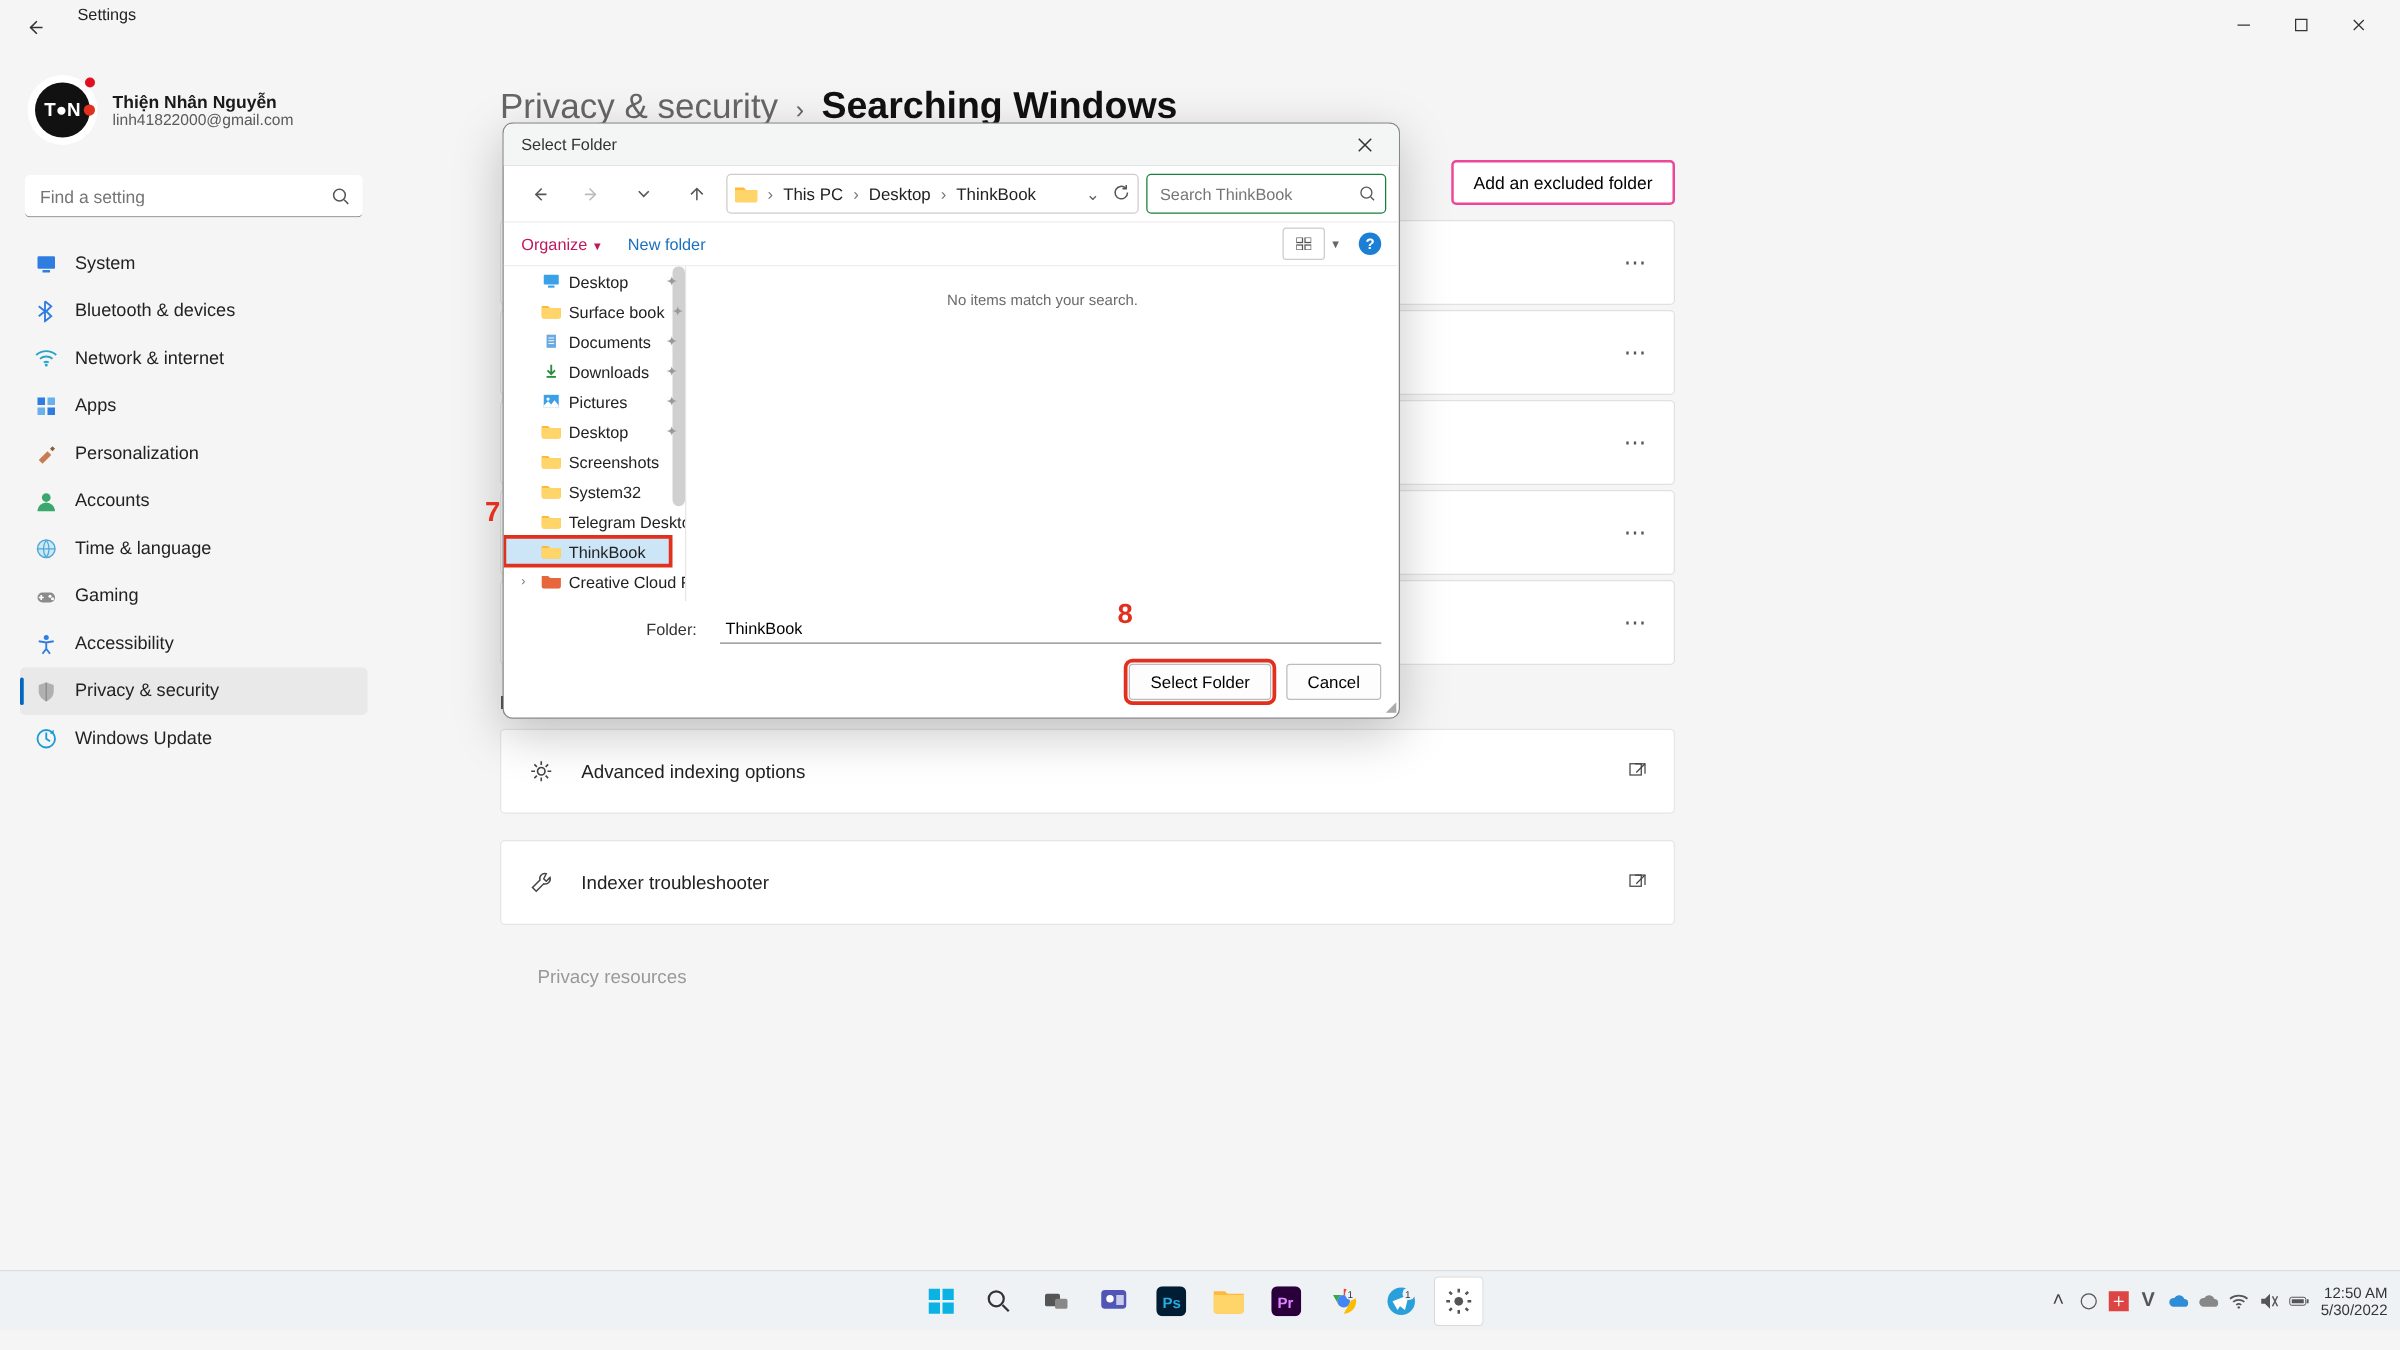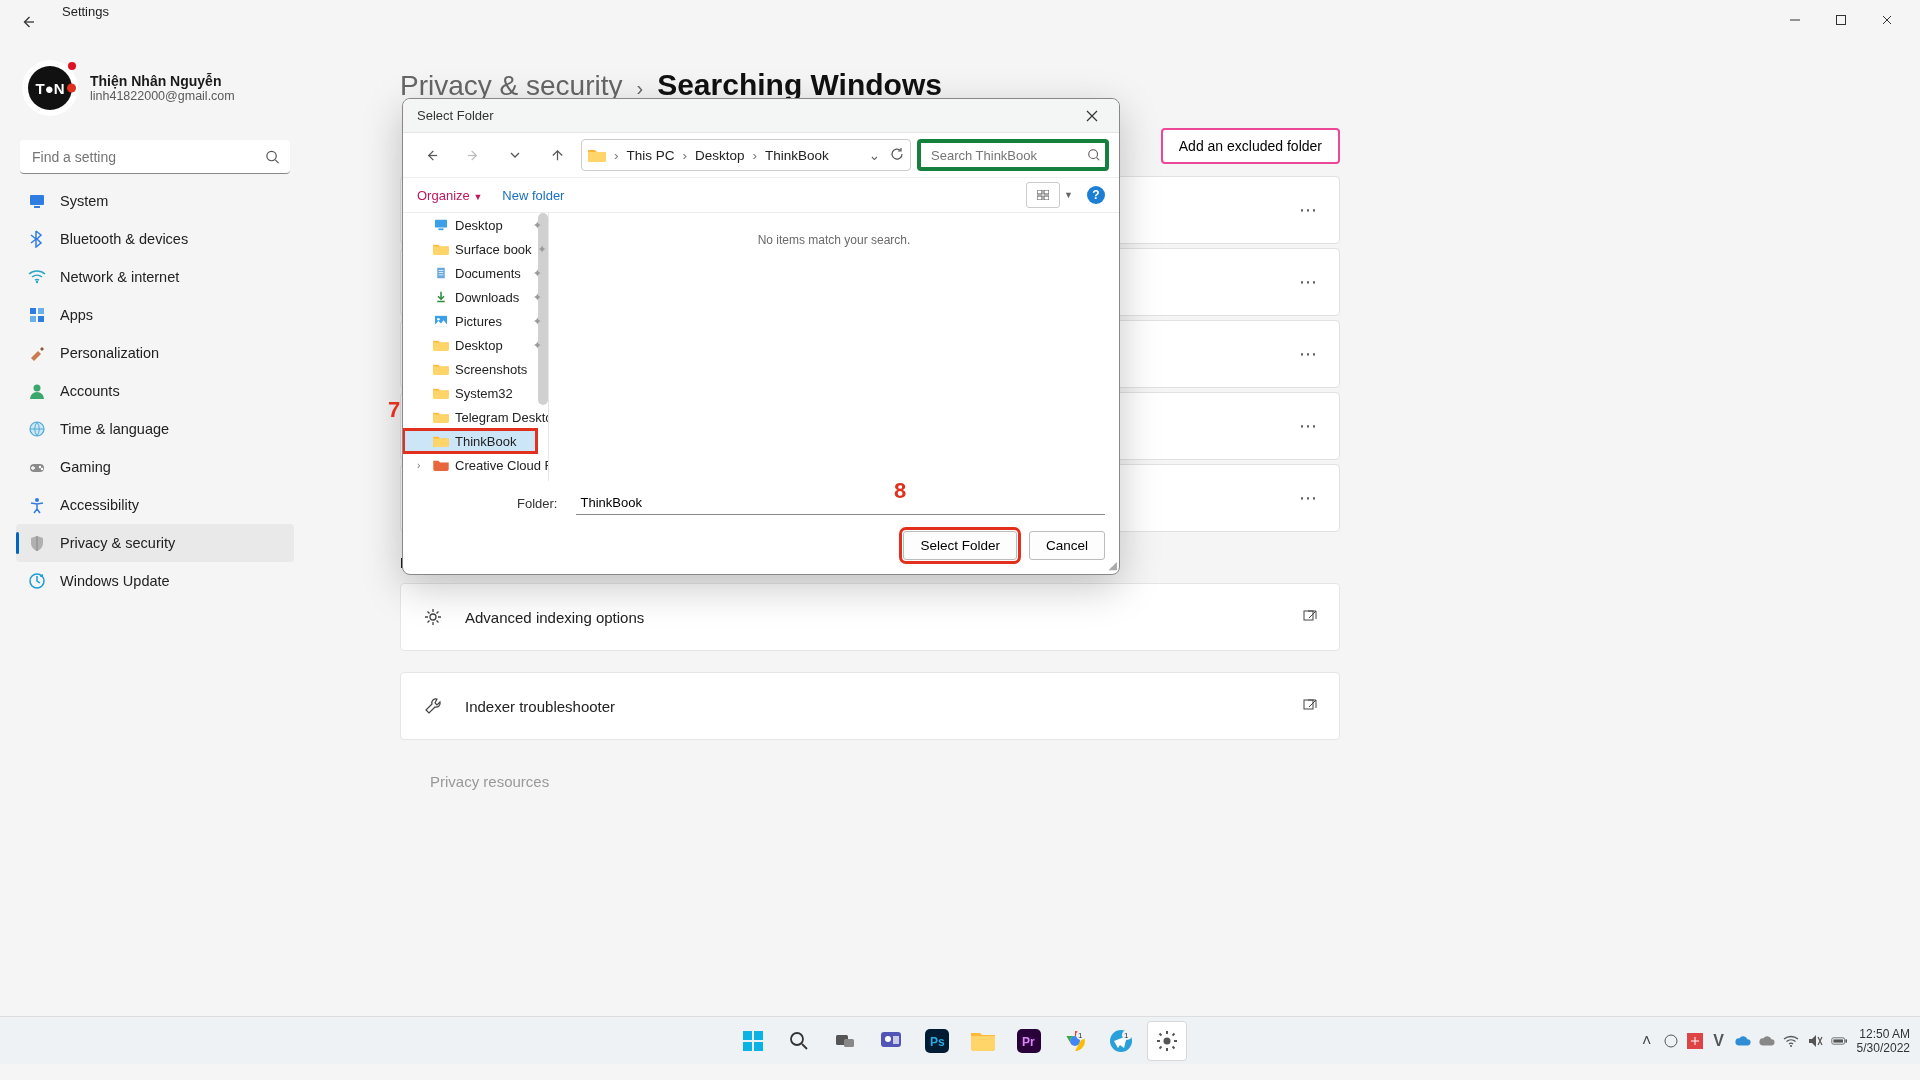--- a/index.html
+++ b/index.html
@@ -15,21 +15,21 @@
 
 .app { display:flex; height: calc(100% - 48px); }
 .sidebar { width: 300px; padding: 12px 6px 12px 16px; }
 .profile { display:flex; align-items:center; gap:12px; padding: 8px 6px 18px 6px; }
 .profile .avatar { width:56px; height:56px; border-radius:50%; background:#fff; display:flex; align-items:center; justify-content:center; position:relative; }
 .profile .avatar::after { content:""; position:absolute; top:2px; right:2px; width:8px; height:8px; border-radius:50%; background:#d12; }
 .avatar-circle { width:44px; height:44px; border-radius:50%; background:#111; color:#fff; display:flex; align-items:center; justify-content:center; font-weight:700; font-size:15px; position:relative; }
 .avatar-circle .red-dot { position:absolute; right:-4px; top:50%; transform:translateY(-50%); width:9px; height:9px; background:#e0301e; border-radius:50%; }
 .profile .name { font-size:14px; font-weight:600; color:#1a1a1a; }
 .profile .email { font-size:12.5px; color:#5a5a5a; }
-.searchbox { position:relative; margin:6px 4px 8px 4px; }
+.searchbox { position:relative; margin:6px 4px 18px 4px; }
 .searchbox input { width:100%; height:34px; padding:0 36px 0 12px; border:none; border-bottom:1px solid #888; background:#fff; border-radius:4px; font-size:14px; outline:none; }
 .searchbox .sicon { position:absolute; right:10px; top:50%; transform:translateY(-50%); color:#555; pointer-events:none; }
 
 .nav { display:flex; flex-direction:column; }
 .nav-item { display:flex; align-items:center; gap:14px; height:38px; padding:0 12px; border-radius:4px; cursor:pointer; font-size:14.5px; color:#222; position:relative; }
 .nav-item.active { background:#e9e9e9; }
 .nav-item.active::before { content:""; position:absolute; left:0; top:8px; bottom:8px; width:3px; background:#0067c0; border-radius:3px; }
 .nav-item .nicon { width:18px; height:18px; display:flex; align-items:center; justify-content:center; font-size:16px; }
 
 .content { flex:1; padding: 28px 24px 0 100px; position:relative; }
@@ -57,21 +57,21 @@
 .dialog .dhead { display:flex; align-items:center; height:34px; padding:0 10px 0 14px; background:#f4f6f6; border-radius:8px 8px 0 0; border-bottom:1px solid #e4e4e4; }
 .dialog .dtitle { font-size:13px; color:#333; }
 .dialog .dclose { margin-left:auto; width:34px; height:28px; display:flex; align-items:center; justify-content:center; cursor:pointer; }
 
 .dialog .toolbar { display:flex; align-items:center; gap:6px; height:44px; padding:0 10px; }
 .dialog .tbtn { width:36px; height:32px; display:flex; align-items:center; justify-content:center; border-radius:4px; cursor:pointer; color:#555; }
 .dialog .pathbox { flex:1; height:32px; border:1px solid #ccc; border-radius:4px; display:flex; align-items:center; padding:0 6px; gap:8px; font-size:13.5px; }
 .dialog .pathbox .sep { color:#777; }
 .dialog .pathbox .pc { color:#222; cursor:pointer; }
 .dialog .psearch { width:192px; height:32px; position:relative; }
-.dialog .psearch input { width:100%; height:100%; padding:0 48px 0 10px; border:4px solid #15803d; border-radius:4px; font-size:13px; outline:none; color:#666; }
+.dialog .psearch input { width:100%; height:100%; padding:0 48px 0 10px; border:1px solid #15803d; border-radius:4px; font-size:13px; outline:none; color:#666; }
 .dialog .psearch .sicon2 { position:absolute; right:8px; top:50%; transform:translateY(-50%); color:#555; pointer-events:none; }
 
 .dialog .toolbar2 { display:flex; align-items:center; height:36px; padding:0 14px; border-top:1px solid #eee; border-bottom:1px solid #eee; font-size:13px; }
 .dialog .org { color:#be185d; cursor:pointer; }
 .dialog .newf { color:#1a6fbf; margin-left:20px; cursor:pointer; }
 .dialog .viewbtn { margin-left:auto; width:34px; height:26px; border:1px solid #ccc; border-radius:3px; display:flex; align-items:center; justify-content:center; cursor:pointer; }
 .dialog .help { width:18px; height:18px; border-radius:50%; background:#1b7fd5; color:#fff; margin-left:14px; display:flex; align-items:center; justify-content:center; font-size:12px; font-weight:600; cursor:pointer; }
 
 .dialog .body { display:flex; height:268px; }
 .dialog .tree { width:146px; border-right:1px solid #e6e6e6; overflow:hidden; position:relative; }

